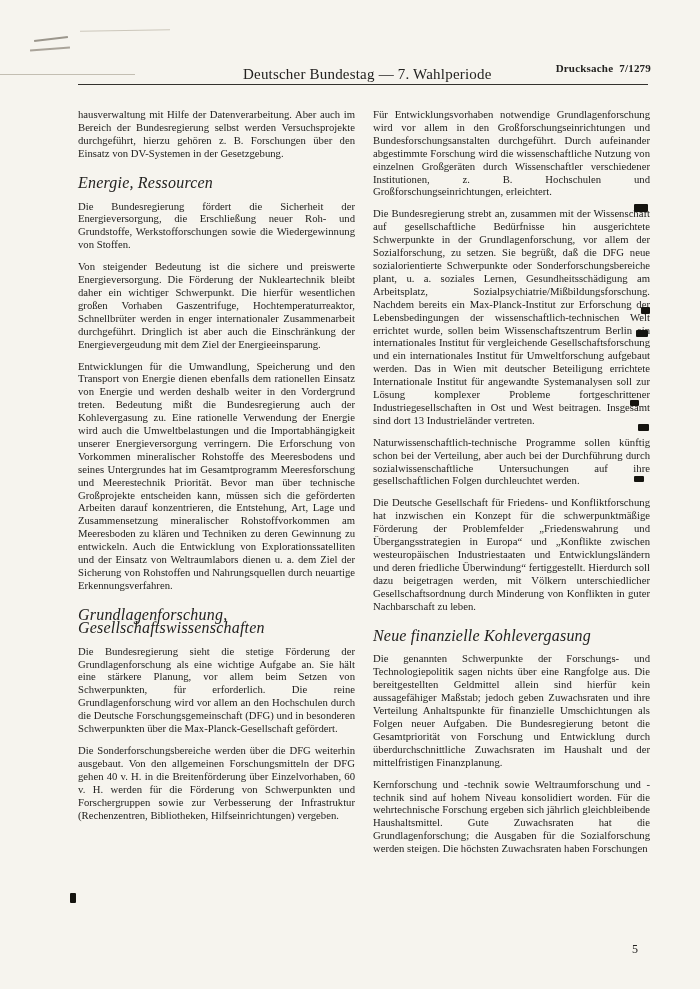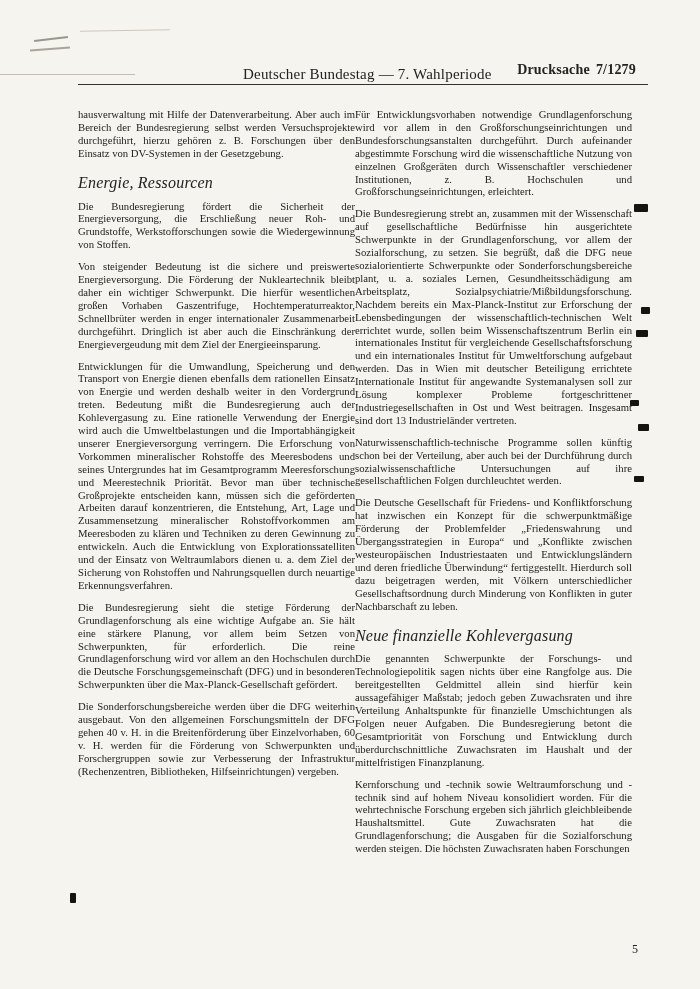--- a/index.html
+++ b/index.html
@@ -12,33 +12,33 @@
     overflow:hidden;
   }
   .page{position:absolute;inset:0;}
 
   
   .hdr-left{
     position:absolute;left:243px;top:66px;
     font-size:15px;letter-spacing:.2px;
   }
   .hdr-right{
-    position:absolute;right:64px;top:62px;
-    font-size:14px;font-weight:bold;letter-spacing:.2px;
+    position:absolute;right:49px;top:62px;
+    font-size:11px;font-weight:bold;letter-spacing:.2px;
   }
   .hdr-right .num{margin-left:6px;}
   .header-rule{
     position:absolute;left:78px;top:84px;width:570px;height:1px;
     background:#33312d;
   }
 
   
   .columns{
     position:absolute;left:78px;top:106px;width:572px;
-    display:flex;
+    display:flex;gap:18px;
   }
   .col{
     width:277px;
     font-size:10.7px;line-height:12.9px;
     text-align:justify;
     hyphens:auto;
     -webkit-hyphens:auto;
   }
   .col p{margin:0 0 9px 0;}
   .col h3.subhead{
@@ -76,20 +76,21 @@
   <div class="header-rule"></div>
 
   <main class="columns">
 
     <section class="col">
       <p>hausverwaltung mit Hilfe der Datenverarbeitung. Aber auch im Bereich der Bundesregierung selbst werden Versuchsprojekte durchgeführt, hierzu gehören z. B. Forschungen über den Einsatz von DV-Systemen in der Gesetzgebung.</p>
       <h3 class="subhead">Energie, Ressourcen</h3>
       <p>Die Bundesregierung fördert die Sicherheit der Energieversorgung, die Erschließung neuer Roh- und Grundstoffe, Werkstofforschungen sowie die Wiedergewinnung von Stoffen.</p>
       <p>Von steigender Bedeutung ist die sichere und preiswerte Energieversorgung. Die Förderung der Nukleartechnik bleibt daher ein wichtiger Schwerpunkt. Die hierfür wesentlichen großen Vorhaben Gaszentrifuge, Hochtemperaturreaktor, Schnellbrüter werden in enger internationaler Zusammenarbeit durchgeführt. Dringlich ist aber auch die Einschränkung der Energievergeudung mit dem Ziel der Energieeinsparung.</p>
       <p>Entwicklungen für die Umwandlung, Speicherung und den Transport von Energie dienen ebenfalls dem rationellen Einsatz von Energie und werden deshalb weiter in den Vordergrund treten. Bedeutung mißt die Bundesregierung auch der Kohlevergasung zu. Eine rationelle Verwendung der Energie wird auch die Umweltbelastungen und die Importabhängigkeit unserer Energieversorgung verringern. Die Erforschung von Vorkommen mineralischer Rohstoffe des Meeresbodens und seines Untergrundes hat im Gesamtprogramm Meeresforschung und Meerestechnik Priorität. Bevor man über technische Großprojekte entscheiden kann, müssen sich die geförderten Arbeiten darauf konzentrieren, die Entstehung, Art, Lage und Zusammensetzung mineralischer Rohstoffvorkommen am Meeresboden zu klären und Techniken zu deren Gewinnung zu entwickeln. Auch die Entwicklung von Explorationssatelliten und der Einsatz von Weltraumlabors dienen u. a. dem Ziel der Sicherung von Rohstoffen und Nahrungsquellen durch neuartige Erkennungsverfahren.</p>
+      <h3 class="subhead">Grundlagenforschung, Gesellschaftswissenschaften</h3>
       <p>Die Bundesregierung sieht die stetige Förderung der Grundlagenforschung als eine wichtige Aufgabe an. Sie hält eine stärkere Planung, vor allem beim Setzen von Schwerpunkten, für erforderlich. Die reine Grundlagenforschung wird vor allem an den Hochschulen durch die Deutsche Forschungsgemeinschaft (DFG) und in besonderen Schwerpunkten über die Max-Planck-Gesellschaft gefördert.</p>
       <p>Die Sonderforschungsbereiche werden über die DFG weiterhin ausgebaut. Von den allgemeinen Forschungsmitteln der DFG gehen 40 v. H. in die Breitenförderung über Einzelvorhaben, 60 v. H. werden für die Förderung von Schwerpunkten und Forschergruppen sowie zur Verbesserung der Infrastruktur (Rechenzentren, Bibliotheken, Hilfseinrichtungen) vergeben.</p>
     </section>
 
     <section class="col">
       <p>Für Entwicklungsvorhaben notwendige Grundlagenforschung wird vor allem in den Großforschungseinrichtungen und Bundesforschungsanstalten durchgeführt. Durch aufeinander abgestimmte Forschung wird die wissenschaftliche Nutzung von einzelnen Großgeräten durch Wissenschaftler verschiedener Institutionen, z. B. Hochschulen und Großforschungseinrichtungen, erleichtert.</p>
       <p>Die Bundesregierung strebt an, zusammen mit der Wissenschaft auf gesellschaftliche Bedürfnisse hin ausgerichtete Schwerpunkte in der Grundlagenforschung, vor allem der Sozialforschung, zu setzen. Sie begrüßt, daß die DFG neue sozialorientierte Schwerpunkte oder Sonderforschungsbereiche plant, u. a. soziales Lernen, Gesundheitsschädigung am Arbeitsplatz, Sozialpsychiatrie/Mißbildungsforschung. Nachdem bereits ein Max-Planck-Institut zur Erforschung der Lebensbedingungen der wissenschaftlich-technischen Welt errichtet wurde, sollen beim Wissenschaftszentrum Berlin ein internationales Institut für vergleichende Gesellschaftsforschung und ein internationales Institut für Umweltforschung aufgebaut werden. Das in Wien mit deutscher Beteiligung errichtete Internationale Institut für angewandte Systemanalysen soll zur Lösung komplexer Probleme fortgeschrittener Industriegesellschaften in Ost und West beitragen. Insgesamt sind dort 13 Industrieländer vertreten.</p>
       <p>Naturwissenschaftlich-technische Programme sollen künftig schon bei der Verteilung, aber auch bei der Durchführung durch sozialwissenschaftliche Untersuchungen auf ihre gesellschaftlichen Folgen durchleuchtet werden.</p>
       <p>Die Deutsche Gesellschaft für Friedens- und Konfliktforschung hat inzwischen ein Konzept für die schwerpunktmäßige Förderung der Problemfelder „Friedenswahrung und Übergangsstrategien in Europa“ und „Konflikte zwischen westeuropäischen Industriestaaten und Entwicklungsländern und deren friedliche Überwindung“ fertiggestellt. Hierdurch soll dazu beigetragen werden, mit Völkern unterschiedlicher Gesellschaftsordnung durch Minderung von Konflikten in guter Nachbarschaft zu leben.</p>
       <h3 class="subhead">Neue finanzielle Kohlevergasung</h3>

